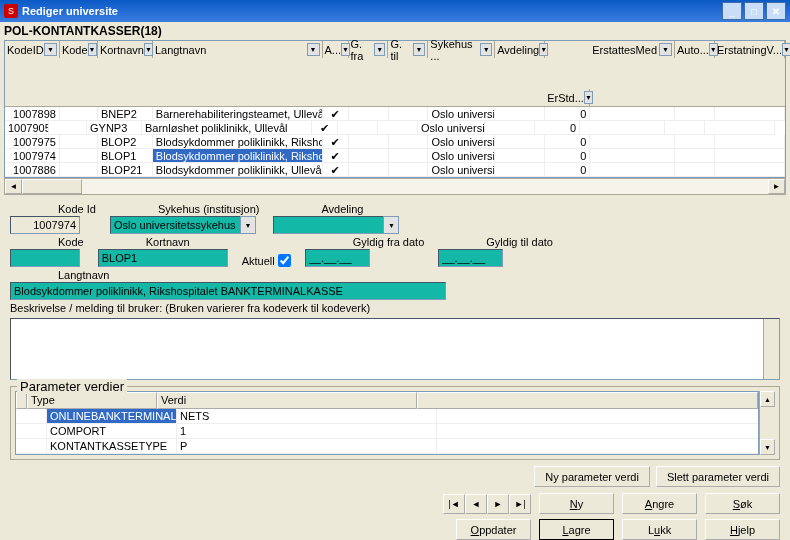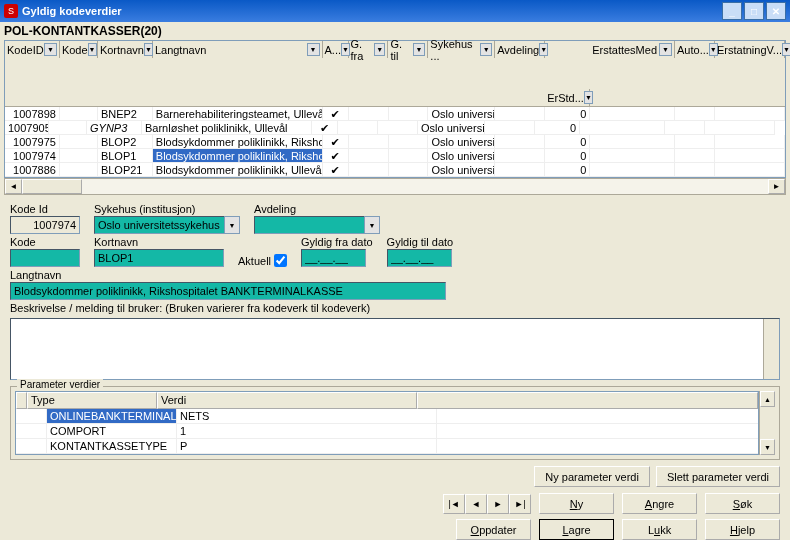--- a/index.html
+++ b/index.html
@@ -18,32 +18,32 @@
 .cell { border-right: 1px solid #eee; border-bottom: 1px solid #eee; padding: 1px 3px; height: 14px; overflow: hidden; white-space: nowrap; font-size: 11px; }
 .cell.chk { text-align: center; }
 .cell.sel { background: #316ac5; color: white; }
 .scrollbar-h { height: 17px; background: #ece9d8; border: 1px solid #aca899; display: flex; margin: 0 4px 6px 4px; }
 .scrollbar-h .arrow { width: 17px; background: #ece9d8; border: 1px outset #fff; display:flex;align-items:center;justify-content:center;font-size:8px; }
 .scrollbar-h .thumb { width: 60px; background: #ece9d8; border: 1px outset #fff; }
 .scrollbar-h .track { flex:1; background:#f5f3ea; }
 .form { padding: 2px 10px; }
 .row { display: flex; gap: 14px; margin-bottom: 2px; align-items: flex-end; }
 .fld { display: flex; flex-direction: column; }
-.fld label { font-size: 11px; margin-bottom: 1px; }
+.fld label { font-size: 11px; margin-bottom: 1px; margin-left: 48px; }
 .input { border: 1px inset #7f9db9; background: #14b8a6; height: 18px; padding: 1px 3px; font-size: 11px; }
 .input.ro { background: #ece9d8; }
 .combo { display: flex; }
 .combo .input { border-right: none; }
 .combo .cbtn { width: 16px; height: 18px; border: 1px solid #7f9db9; background: #e3e3e3; display:flex;align-items:center;justify-content:center;font-size:7px; }
 .chk-inline { display: flex; align-items: center; gap: 3px; }
 .wide-input { width: 436px; }
 .textarea { border: 1px inset #7f9db9; background: white; height: 62px; margin: 2px 10px; position:relative; }
 .textarea .vsb { position:absolute;right:0;top:0;bottom:0;width:16px;background:#ece9d8;border-left:1px solid #aca899; }
 .group { border: 1px solid #aca899; margin: 6px 10px 2px 10px; padding: 4px; position: relative; }
-.group-title { position: absolute; top: -8px; left: 6px; background: #ece9d8; padding: 0 3px; font-size: 10px; }
+.group-title { position: absolute; top: -8px; left: 6px; background: #ece9d8; padding: 0 3px; font-size: 13px; }
 .param-grid { background: white; border: 1px solid #7f9db9; }
 .param-header { display: flex; background: #ece9d8; justify-content: space-between; }
 .phcell { border: 1px outset #fff; padding: 1px 3px; font-size: 11px; height: 17px; }
 .prow { display: flex; border-bottom: 1px solid #eee; padding-left: 20px; }
 .pcell { padding: 1px 3px; font-size: 11px; border-right: 1px solid #eee; height: 14px; }
 .pcell.sel { background: #316ac5; color: white; }
 .param-btns { display: flex; justify-content: flex-end; gap: 6px; padding: 4px 10px; }
 .btn { border: 1px outset #fff; background: #ece9d8; height: 21px; padding: 0 10px; font-size: 11px; min-width: 75px; cursor: default; }
 .btn.def { border: 1px solid #000; }
 .nav { display: flex; justify-content: flex-end; align-items: center; gap: 8px; padding: 2px 10px; }
@@ -53,29 +53,29 @@
 .u { text-decoration: underline; }
 .vsb-grid { width:16px;background:#ece9d8;border-left:1px solid #aca899; display:flex;flex-direction:column; }
 .vsb-grid .arrow{height:16px;border:1px outset #fff;display:flex;align-items:center;justify-content:center;font-size:7px;}
 .vsb-grid .track{flex:1;}
 </style>
 </head>
 <body>
 
 <div class="titlebar">
   <div class="icon">S</div>
-  <div class="title">Gyldig kodeverdier</div>
+  <div class="title">Rediger universite</div>
   <div class="winbtns">
     <div class="winbtn">_</div>
     <div class="winbtn">□</div>
     <div class="winbtn">✕</div>
   </div>
 </div>
 
-<div class="subtitle">POL-KONTANTKASSER(20)</div>
+<div class="subtitle">POL-KONTANTKASSER(18)</div>
 
 <div class="grid">
   <div class="grid-header" id="gh">
       <div class="hcell" style="width: 55px;">
         <span>KodeID</span>
         <span class="dd">▼</span>
       </div>
       <div class="hcell" style="width: 38px;">
         <span>Kode</span>
         <span class="dd">▼</span>
@@ -137,21 +137,21 @@
         <div class="cell" style="width: 67px;">Oslo universite</div>
         <div class="cell" style="width: 50px;"></div>
         <div class="cell" style="width: 45px; text-align: right;">0</div>
         <div class="cell" style="width: 85px;"></div>
         <div class="cell" style="width: 40px;"></div>
         <div class="cell" style="width: 70px;"></div>
       </div>
       <div class="grid-row">
         <div class="cell" style="width: 44px; text-align: right;">1007905</div>
         <div class="cell" style="width: 38px;"></div>
-        <div class="cell" style="width: 55px; font-style: italic;">GYNP3</div>
+        <div class="cell" style="width: 55px;">GYNP3</div>
         <div class="cell" style="width: 170px;">Barnløshet poliklinikk, Ullevål</div>
         <div class="cell chk" style="width: 26px;">✔</div>
         <div class="cell" style="width: 40px;"></div>
         <div class="cell" style="width: 40px;"></div>
         <div class="cell" style="width: 67px;">Oslo universite</div>
         <div class="cell" style="width: 50px;"></div>
         <div class="cell" style="width: 45px; text-align: right;">0</div>
         <div class="cell" style="width: 85px;"></div>
         <div class="cell" style="width: 40px;"></div>
         <div class="cell" style="width: 70px;"></div>

